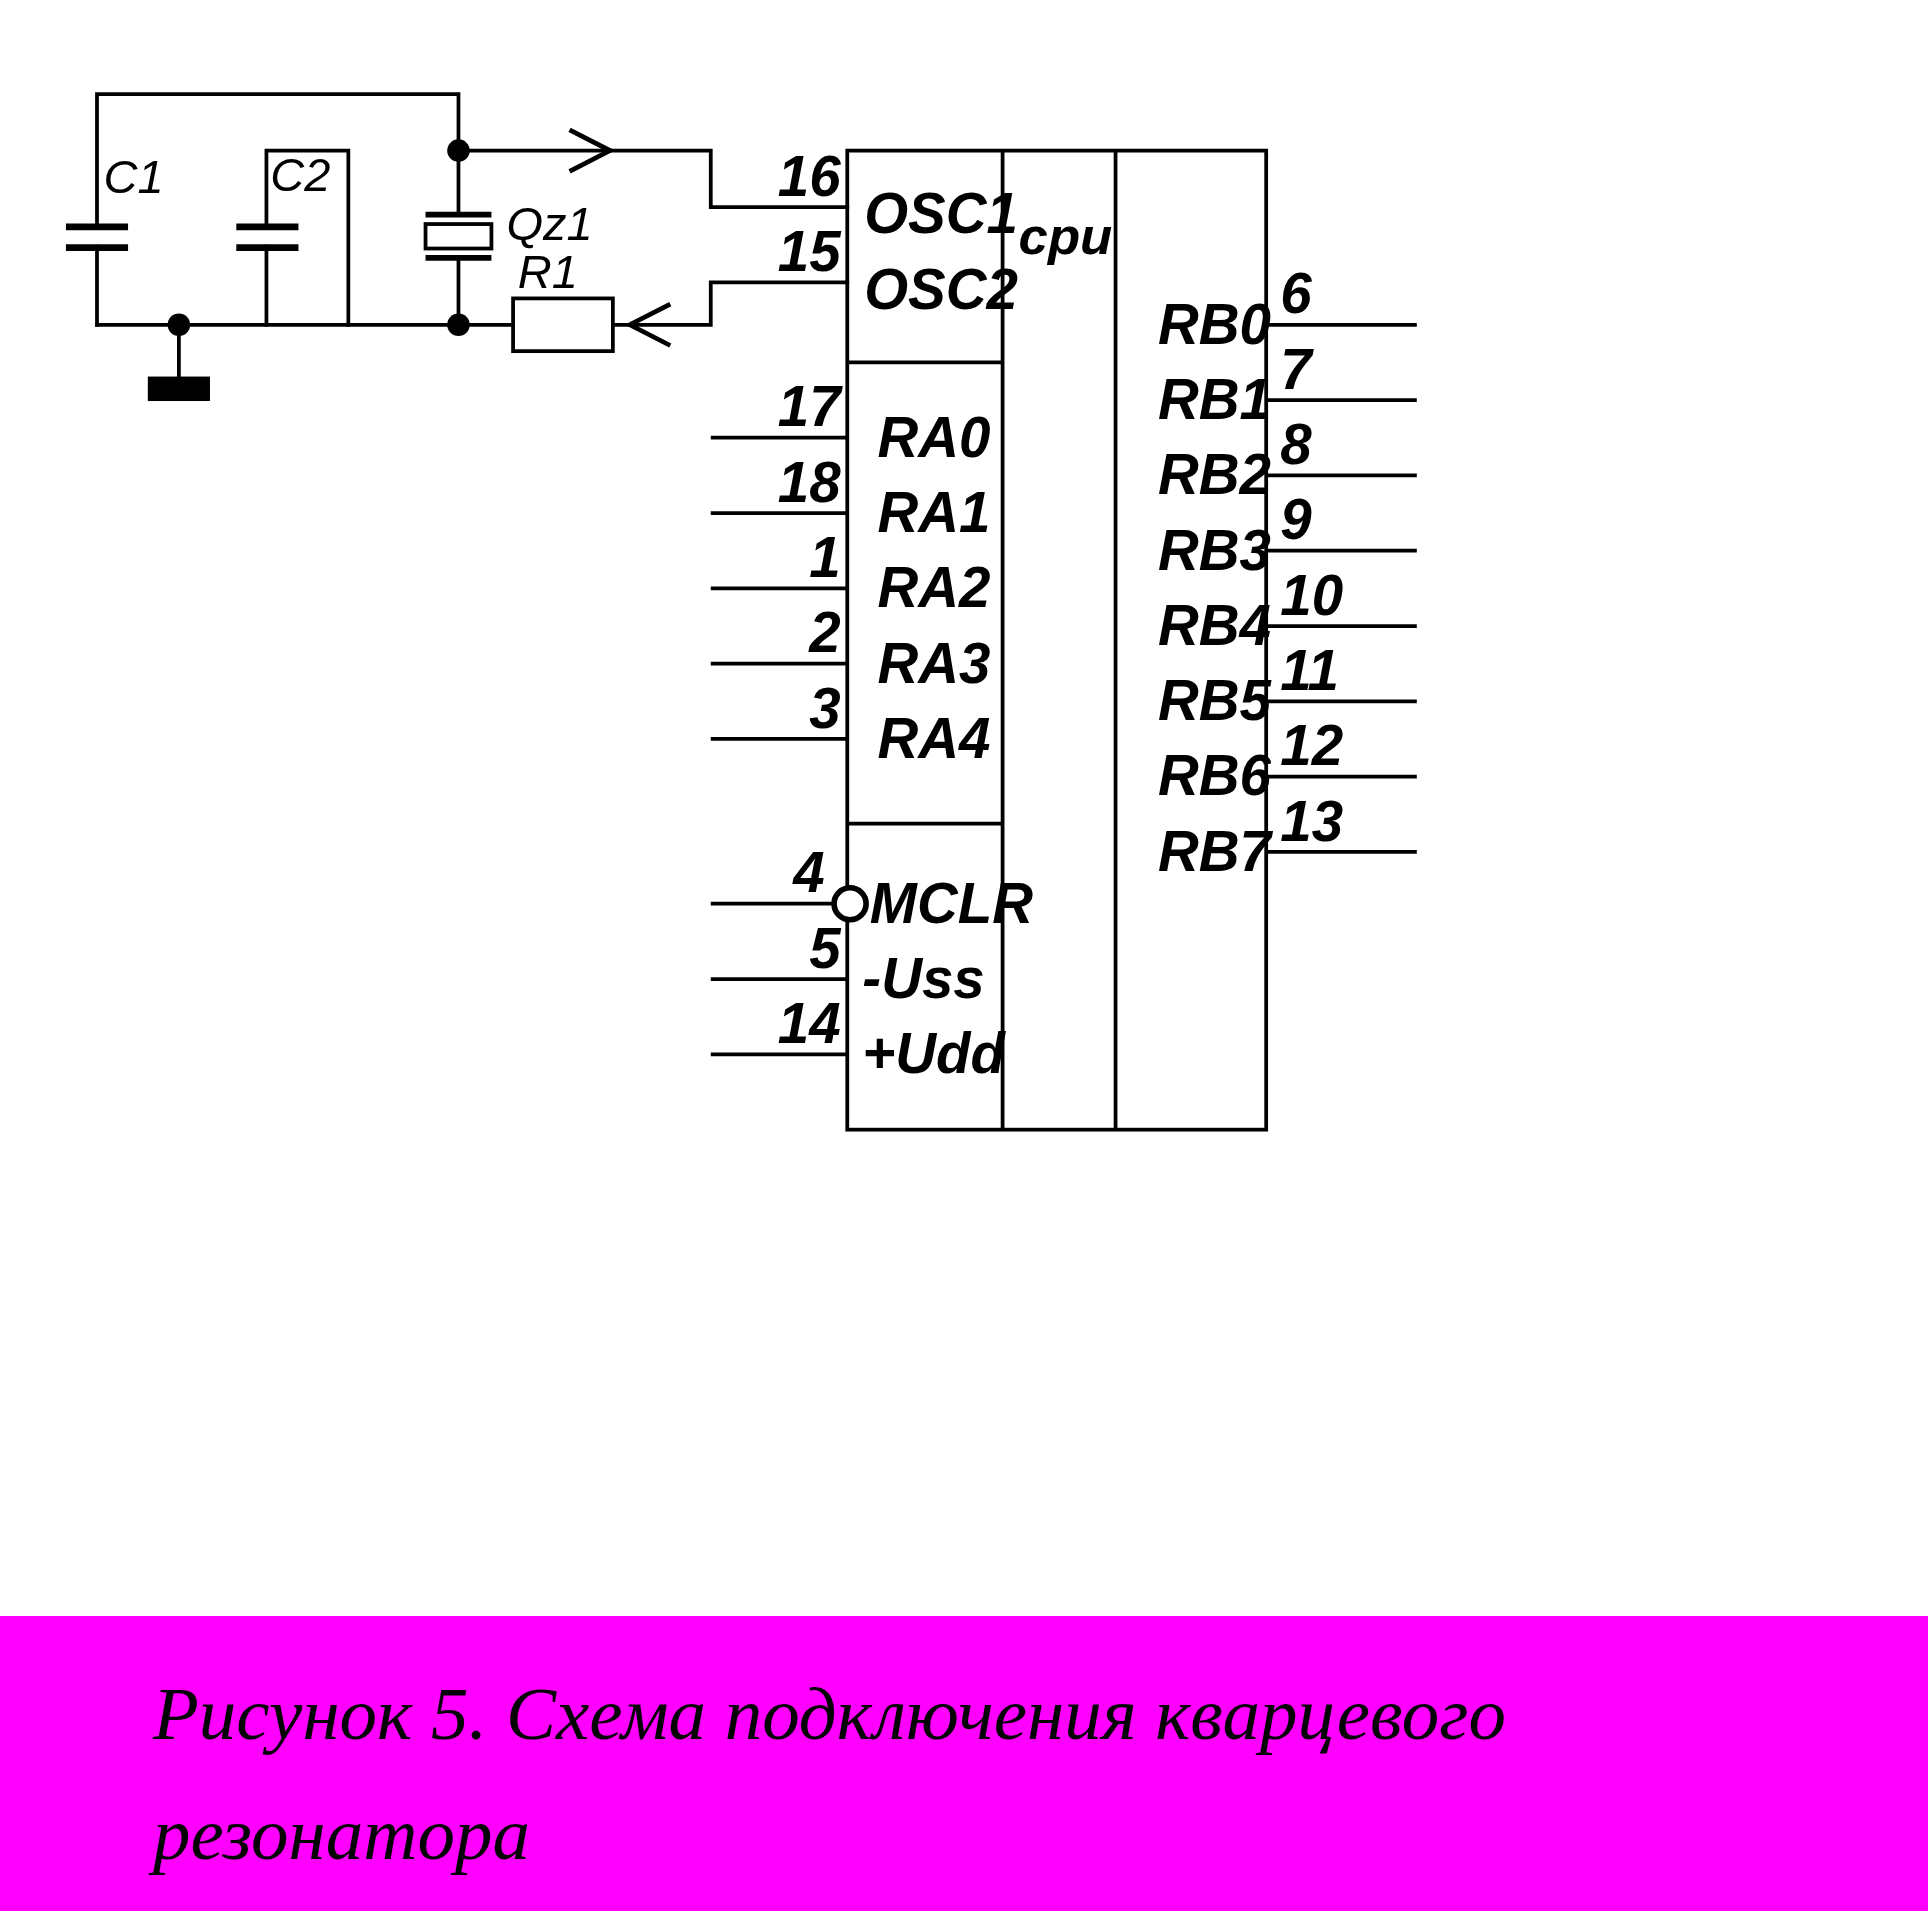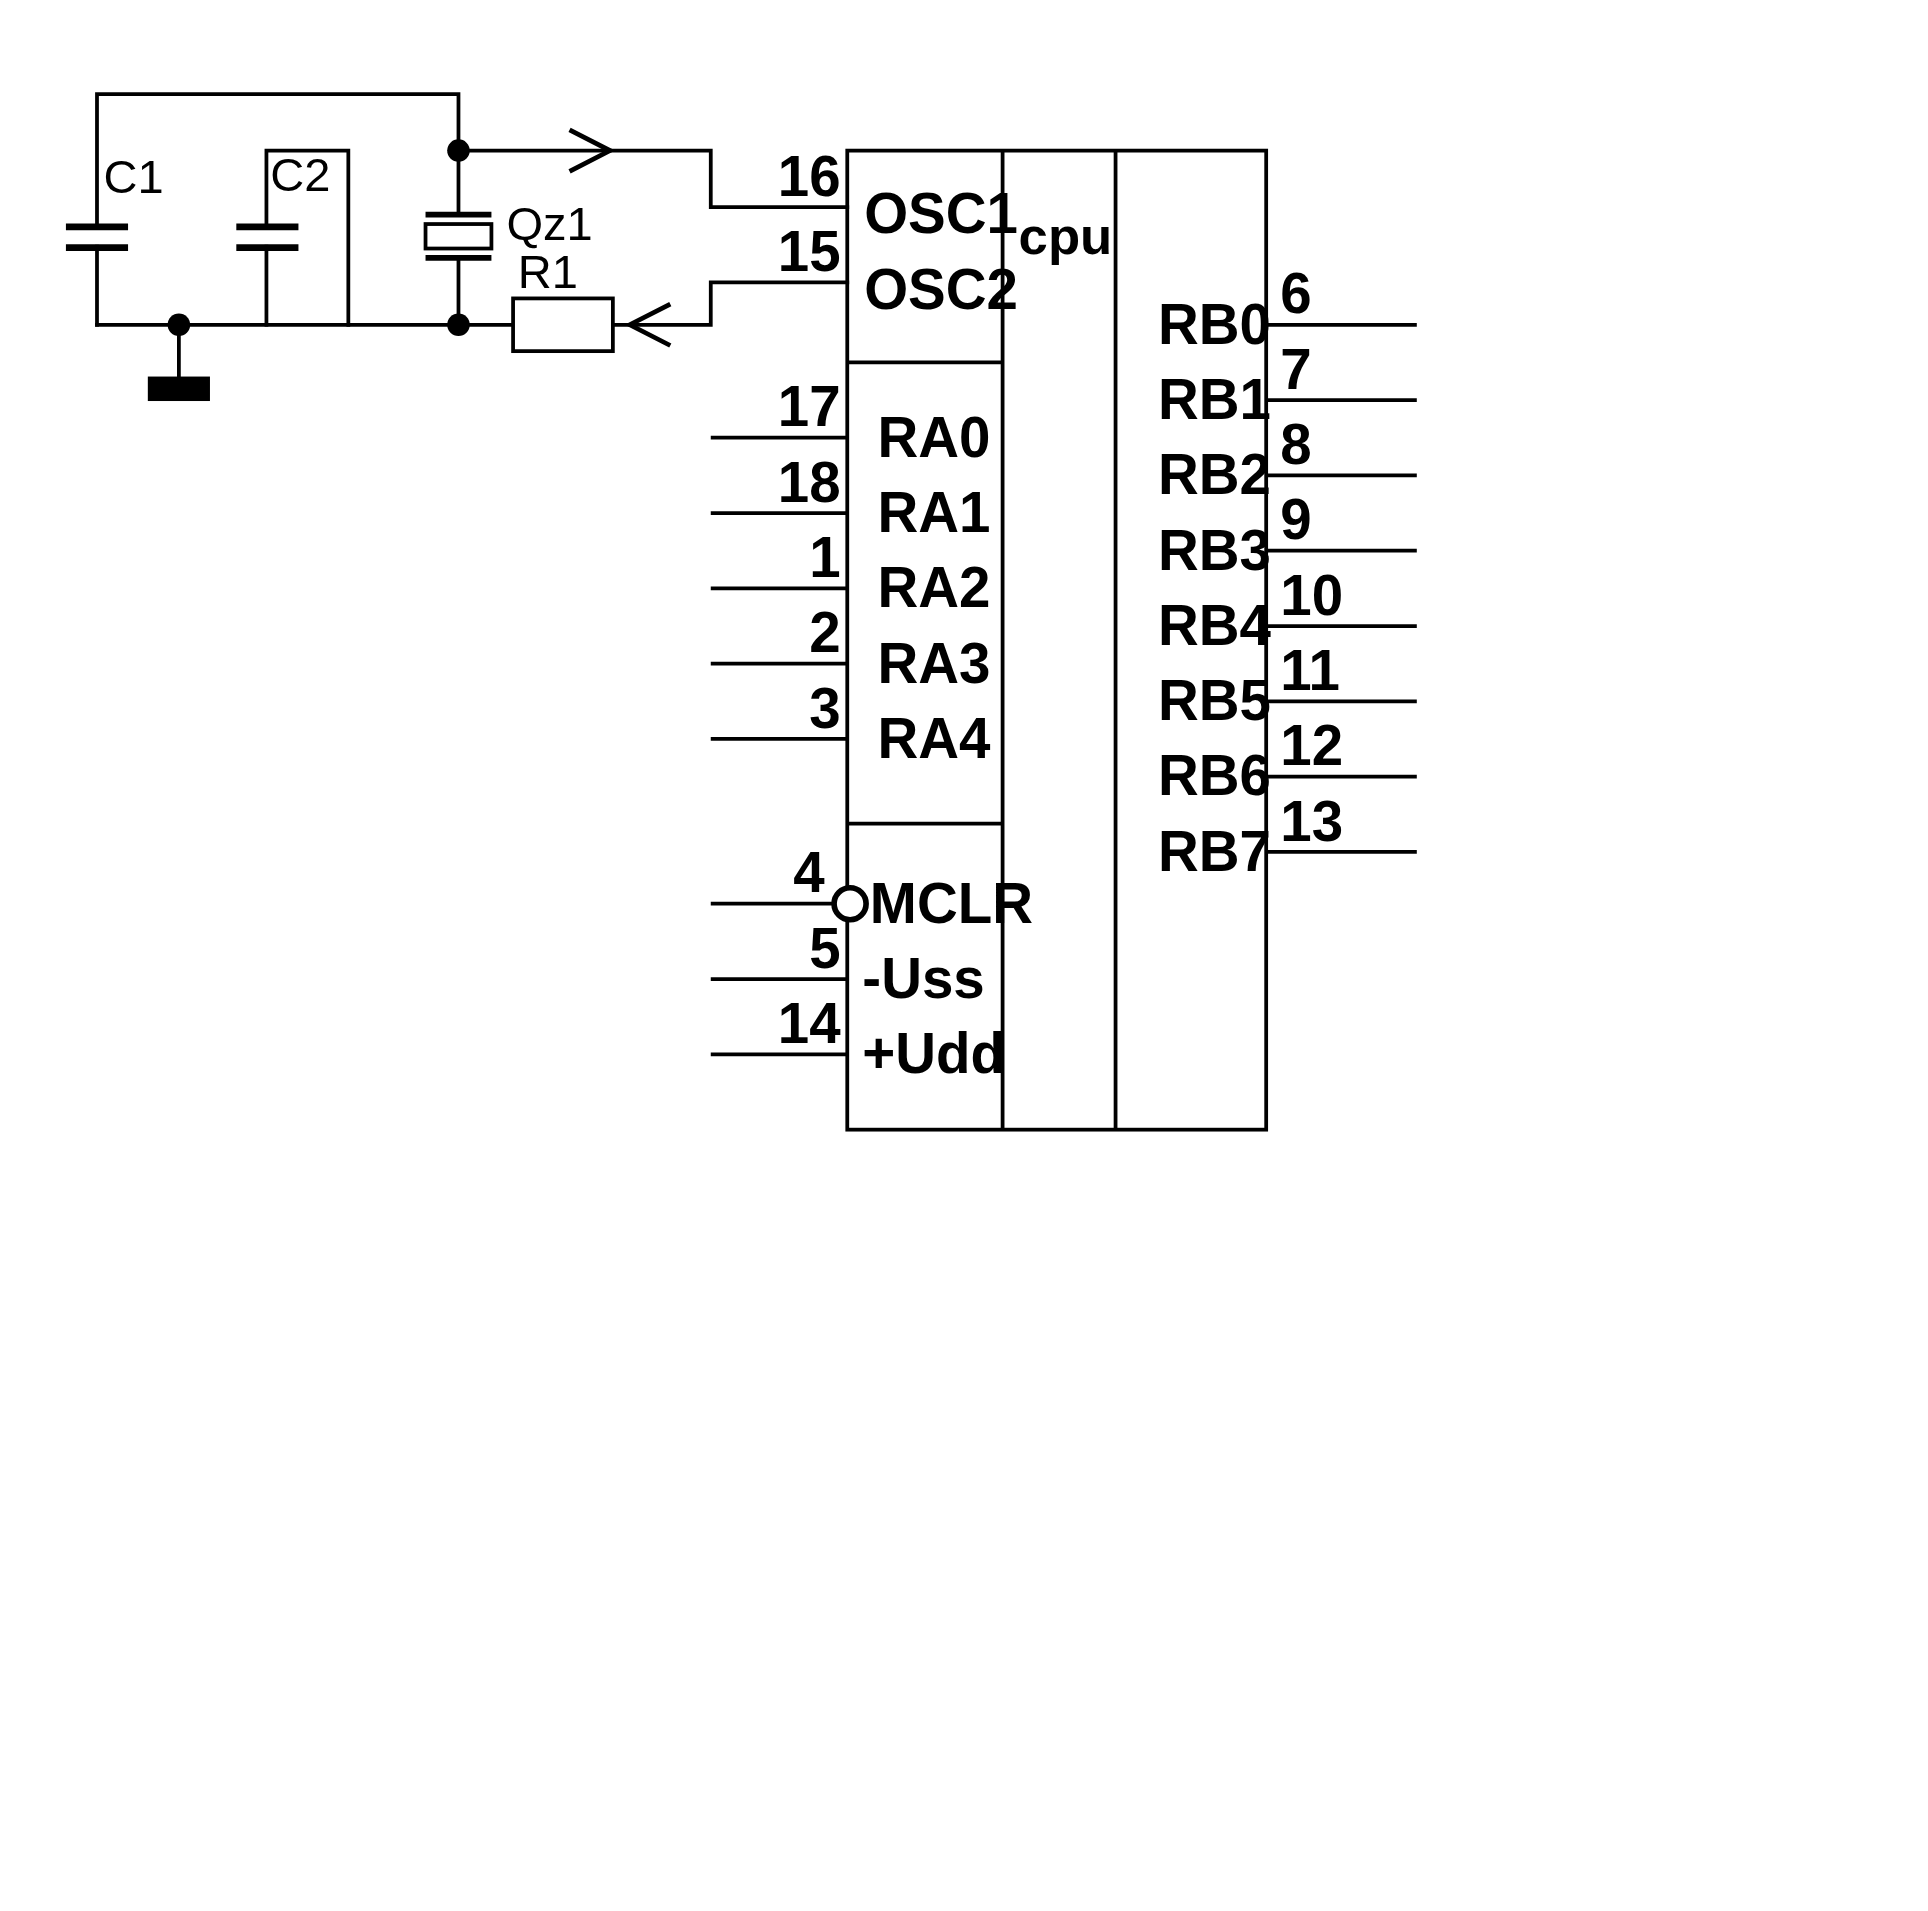--- a/index.html
+++ b/index.html
@@ -6,20 +6,21 @@
   html, body {
     width: 1928px; height: 1911px;
     background: #FFFFFF;
     font-family: "Liberation Sans", sans-serif;
   }
   #screen {
     position: relative;
     width: 1928px; height: 1911px;
     background: #FFFFFF;
     overflow: hidden;
+    font-style: italic;
   }
   #schematic-svg { position: absolute; top: 0; left: 0; }
   text { fill: #000000; font-family: "Liberation Sans", sans-serif; }
   .pin-num   { font-size: 60px; font-weight: bold; }
   .pin-label { font-size: 60px; font-weight: bold; }
   .cpu-title { font-size: 56px; font-weight: bold; }
   .comp-label { font-size: 50px; font-weight: normal; }
   #caption-bar {
     position: absolute;
     left: 0; top: 1616px;
@@ -152,15 +153,19 @@
     <text class="pin-num" x="1360" y="333">6</text>
     <text class="pin-num" x="1360" y="413">7</text>
     <text class="pin-num" x="1360" y="493">8</text>
     <text class="pin-num" x="1360" y="573">9</text>
     <text class="pin-num" x="1360" y="653">10</text>
     <text class="pin-num" x="1360" y="733">11</text>
     <text class="pin-num" x="1360" y="813">12</text>
     <text class="pin-num" x="1360" y="893">13</text>
   </svg>
 
+  <div id="caption-bar">
+    <div class="caption-line">Рисунок 5. Схема подключения кварцевого</div>
+    <div class="caption-line">резонатора</div>
+  </div>
 
 </div>
 
 
 </body></html>

